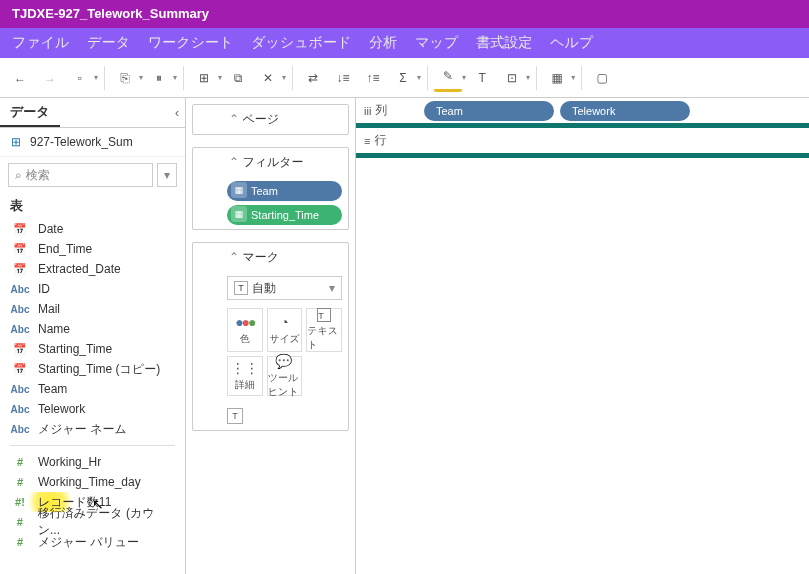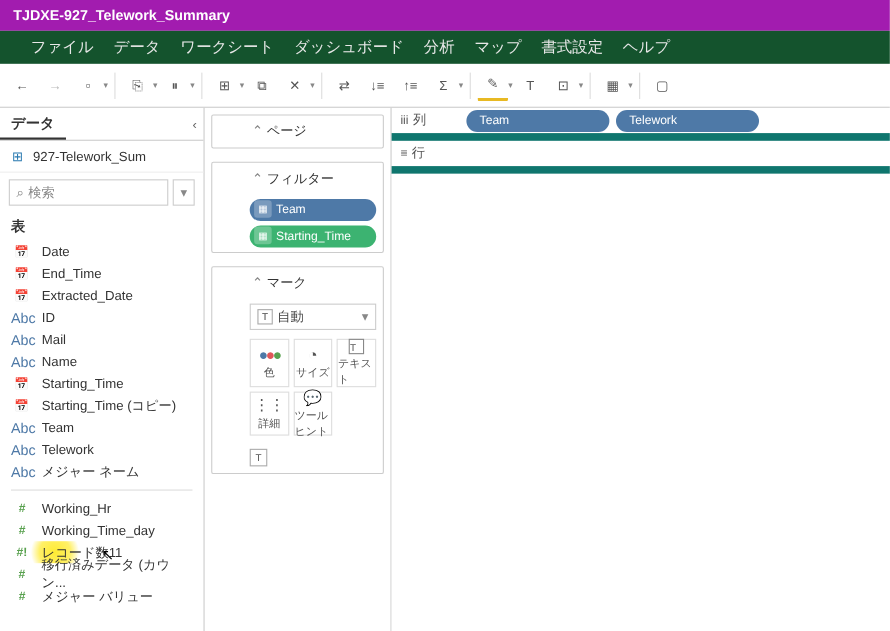--- a/index.html
+++ b/index.html
@@ -1,19 +1,19 @@
 <!DOCTYPE html>
 <html><head>
 <meta charset="utf-8">
 <style>
 * { box-sizing: border-box; margin: 0; padding: 0; font-family: "Segoe UI", Arial, sans-serif; }
 body { background: #fff; width: 809px; height: 574px; overflow: hidden; font-size: 12px; color: #333; }
 
 .titlebar { background: #a21caf; color: #fff; height: 28px; line-height: 28px; padding: 0 12px; font-size: 13px; font-weight: 600; }
-.menubar { background: #14532d; color: #e8e8e8; height: 30px; display: flex; align-items: center; padding: 0 28px; gap: 18px; font-size: 14px; }
+.menubar { background: #8b5cf6; color: #e8e8e8; height: 30px; display: flex; align-items: center; padding: 0 12px; gap: 18px; font-size: 14px; }
 .menubar span { cursor: pointer; }
 
 .toolbar { height: 40px; border-bottom: 1px solid #ccc; display: flex; align-items: center; padding: 0 6px; gap: 2px; }
 .toolbar .tbtn { width: 28px; height: 28px; display: flex; align-items: center; justify-content: center; color: #555; cursor: pointer; border-radius: 2px; }
 .toolbar .sep { width: 1px; height: 24px; background: #ddd; margin: 0 4px; }
 .toolbar .dd { font-size: 8px; color: #888; margin-left: -2px; }
 
 .main { display: flex; height: calc(574px - 28px - 30px - 40px); }
 
 .left { width: 186px; border-right: 1px solid #ccc; display: flex; flex-direction: column; }
@@ -26,21 +26,21 @@
 .dsrow .dicon { width: 16px; height: 16px; display: flex; align-items: center; justify-content: center; color: #2a7ab0; }
 
 .searchrow { display: flex; padding: 6px 8px; gap: 4px; }
 .searchrow .sbox { flex: 1; border: 1px solid #ccc; height: 24px; display: flex; align-items: center; padding: 0 6px; color: #888; gap: 4px; }
 .searchrow .sdrop { width: 20px; border: 1px solid #ccc; display: flex; align-items: center; justify-content: center; color: #888; }
 
 .section-h { padding: 4px 10px; font-weight: 600; font-size: 13px; }
 .flist { overflow-y: auto; flex: 1; }
 .fitem { display: flex; align-items: center; padding: 2px 10px; gap: 8px; height: 20px; font-size: 12px; position: relative; }
 .fitem .ficon { width: 20px; text-align: center; font-size: 11px; }
-.fitem .ficon.abc { color: #4e79a7; font-size: 13px; font-weight: 400; }
+.fitem .ficon.abc { color: #4e79a7; font-size: 10px; font-weight: 700; }
 .fitem .ficon.date { color: #4e79a7; }
 .fitem .ficon.num { color: #59a14f; font-weight: 600; }
 .fitem .ficon.numwarn { color: #59a14f; font-weight: 600; }
 .fitem.hl { background: radial-gradient(circle at 50px 10px, rgba(255,230,0,0.8) 0, rgba(255,230,0,0.6) 14px, transparent 22px); }
 .fitem.hl .cursor { position: absolute; left: 92px; top: 4px; font-size: 14px; color: #000; pointer-events: none; }
 .divider { height: 1px; background: #ddd; margin: 6px 10px; }
 
 .mid { width: 170px; border-right: 1px solid #ccc; display: flex; flex-direction: column; padding: 0; }
 .card { border: 1px solid #ccc; margin: 6px; border-radius: 2px; padding-left: 28px; }
 .card .chead { padding: 6px 8px; font-size: 12px; color: #333; }
@@ -58,21 +58,21 @@
 .mgrid { display: grid; grid-template-columns: repeat(3, 1fr); gap: 4px; padding: 4px 6px; }
 .mbtn { border: 1px solid #ddd; height: 44px; display: flex; flex-direction: column; align-items: center; justify-content: center; font-size: 10px; gap: 2px; color: #555; cursor: pointer; }
 .mbtn .micon { font-size: 14px; }
 .mbtn.small { height: 40px; }
 .mark-row2 { display: grid; grid-template-columns: repeat(3, 1fr); gap: 4px; padding: 0 6px 6px; }
 
 .textmark { padding: 6px; display: flex; align-items: center; gap: 6px; }
 .textmark .tmicon { width: 16px; height: 16px; border: 1px solid #aaa; font-size: 9px; display: flex; align-items: center; justify-content: center; color: #555; }
 
 .right { flex: 1; display: flex; flex-direction: column; }
-.shelf { height: 30px; border-bottom: 7px solid #0f766e; display: flex; align-items: center; padding: 0 8px; gap: 10px; }
+.shelf { height: 30px; border-bottom: 5px solid #0f766e; display: flex; align-items: center; padding: 0 8px; gap: 10px; }
 .shelf .slabel { width: 50px; display: flex; align-items: center; gap: 4px; color: #555; font-size: 12px; }
 .shelf .slabel .sicon { font-size: 11px; }
 .shelf .pills { display: flex; gap: 6px; }
 .shelf .pill { min-width: 130px; padding-left: 12px; }
 
 .canvas { flex: 1; background: #fff; }
 </style>
 </head>
 <body>
 

